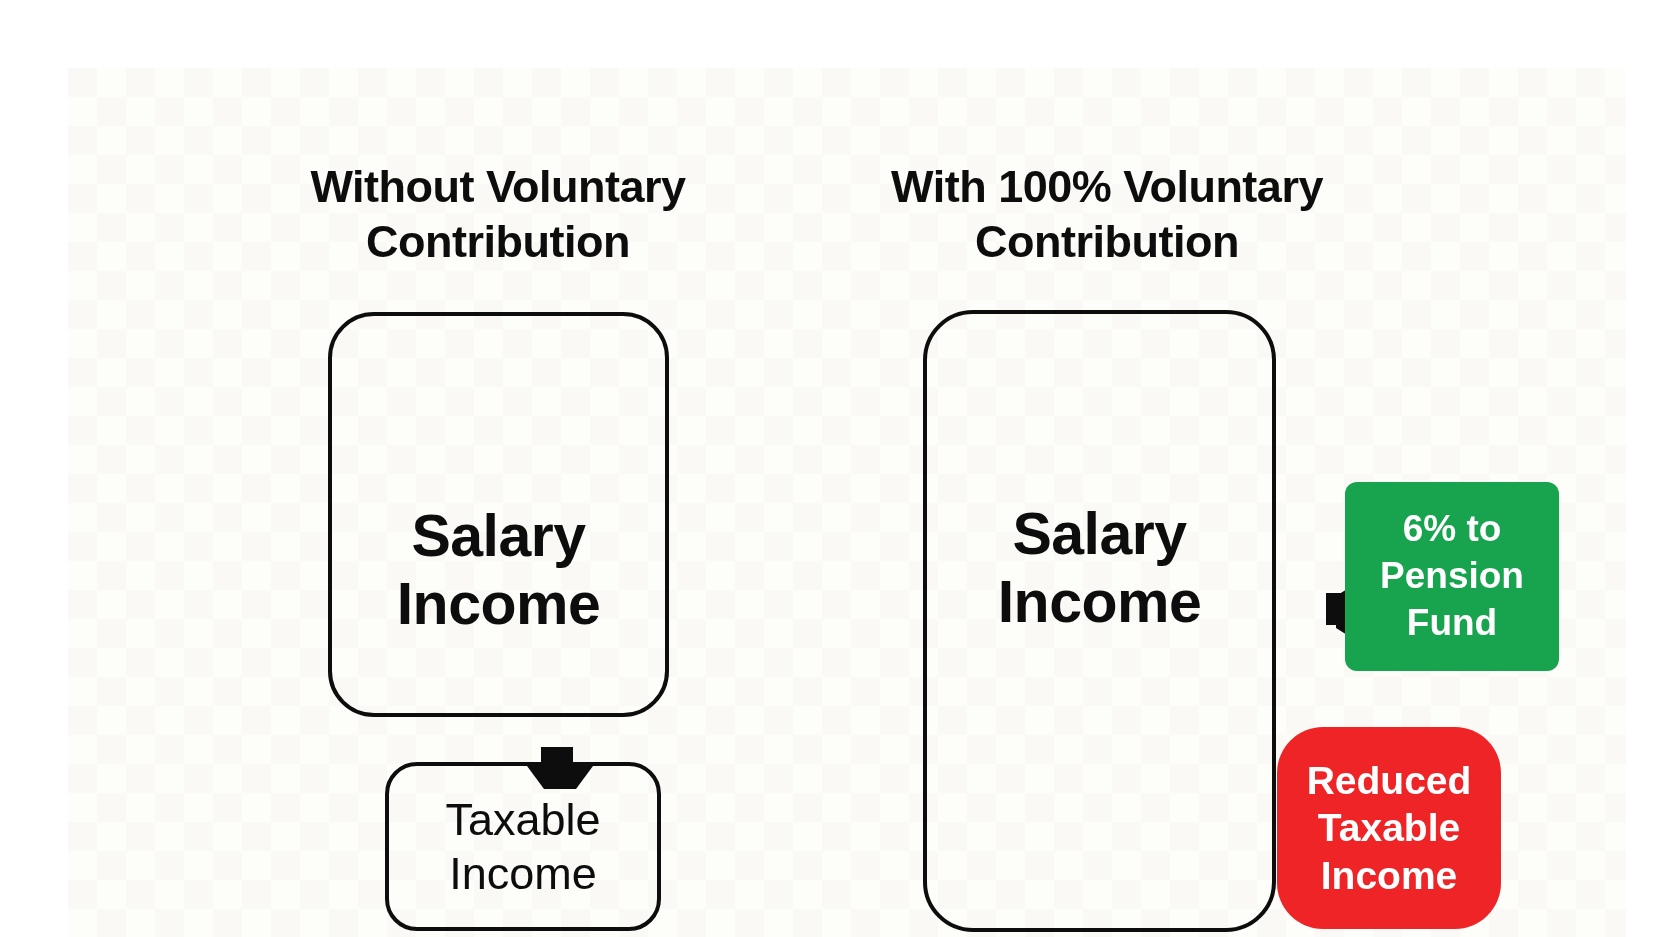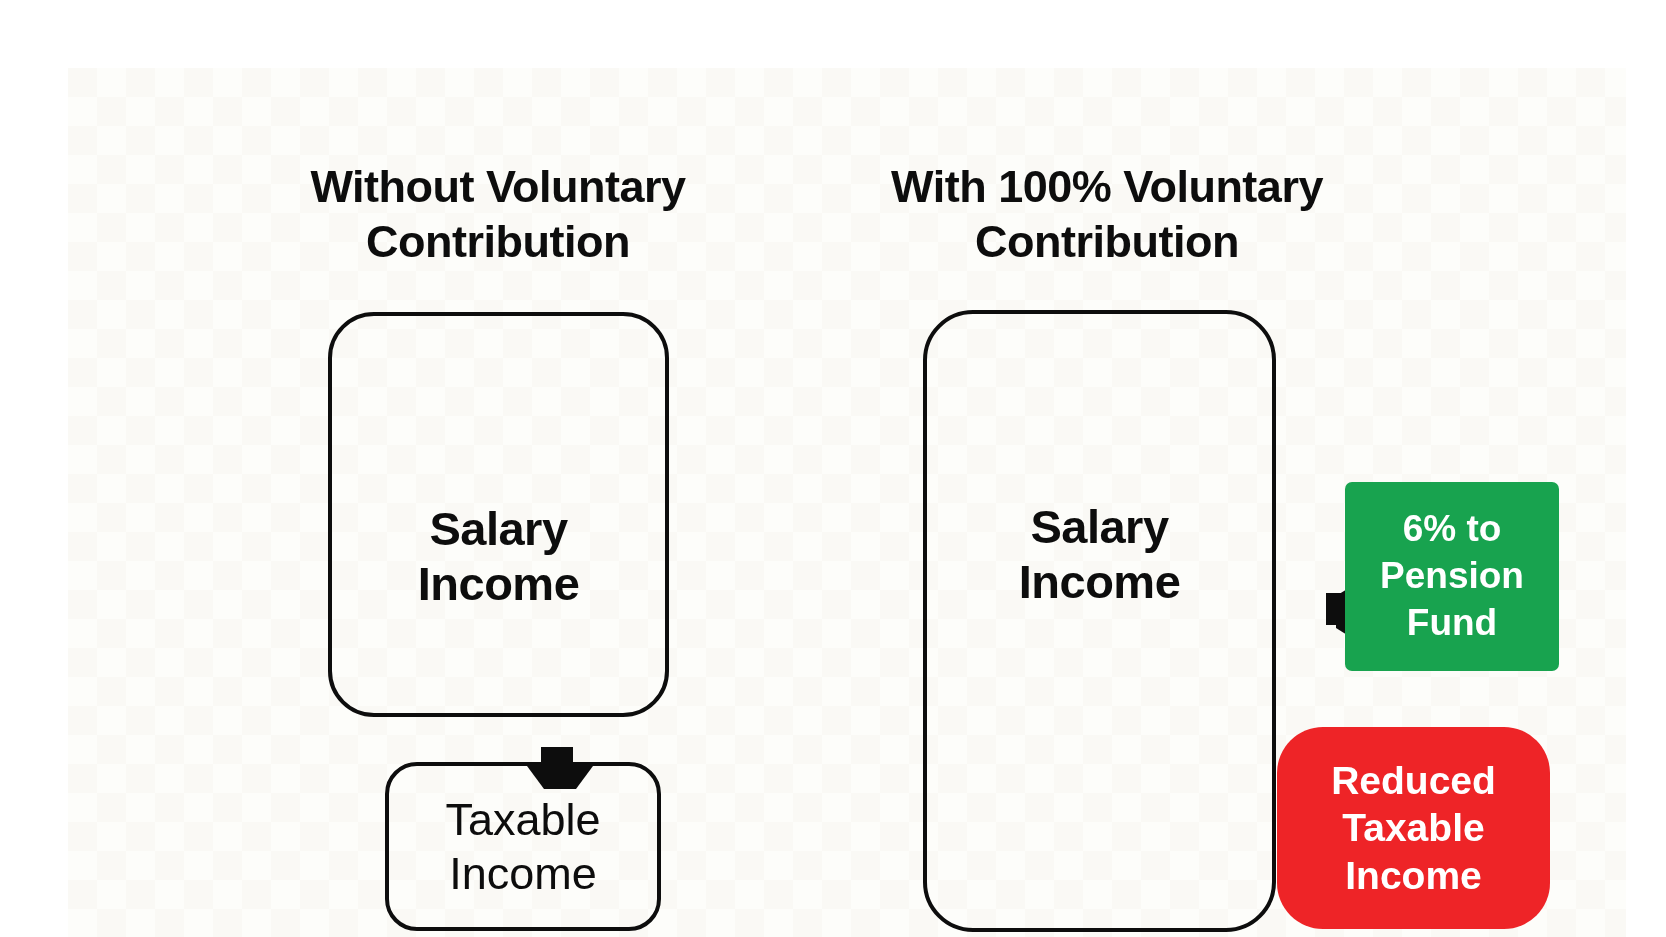--- a/index.html
+++ b/index.html
@@ -49,21 +49,21 @@
     left: 843px; top: 230px;
     width: 353px; height: 622px;
     border-radius: 50px;
   }
   .salary-label {
     position: absolute;
     left: 0; right: 0;
     top: 158px;
     text-align: center;
     font-weight: bold;
-    font-size: 47px;
+    font-size: 59px;
     line-height: 1.16;
     letter-spacing: -0.5px;
     white-space: pre-line;
   }
   .taxable-box {
     left: 305px; top: 682px;
     width: 276px; height: 169px;
     border-radius: 32px;
     display: flex;
     align-items: center;
@@ -78,26 +78,26 @@
   }
   .badge {
     position: absolute;
     display: flex;
     align-items: center;
     justify-content: center;
   }
   .badge-pension {
     left: 1265px; top: 402px;
     width: 214px; height: 189px;
-    border-radius: 7px;
+    border-radius: 12px;
     background: var(--green);
   }
   .badge-reduced {
     left: 1197px; top: 647px;
-    width: 273px; height: 202px;
+    width: 224px; height: 202px;
     border-radius: 46px;
     background: var(--red);
   }
   .badge-label {
     color: var(--badge_text);
     font-weight: bold;
     text-align: center;
     white-space: pre-line;
   }
   .badge-pension .badge-label { font-size: 37px; line-height: 1.27; }

